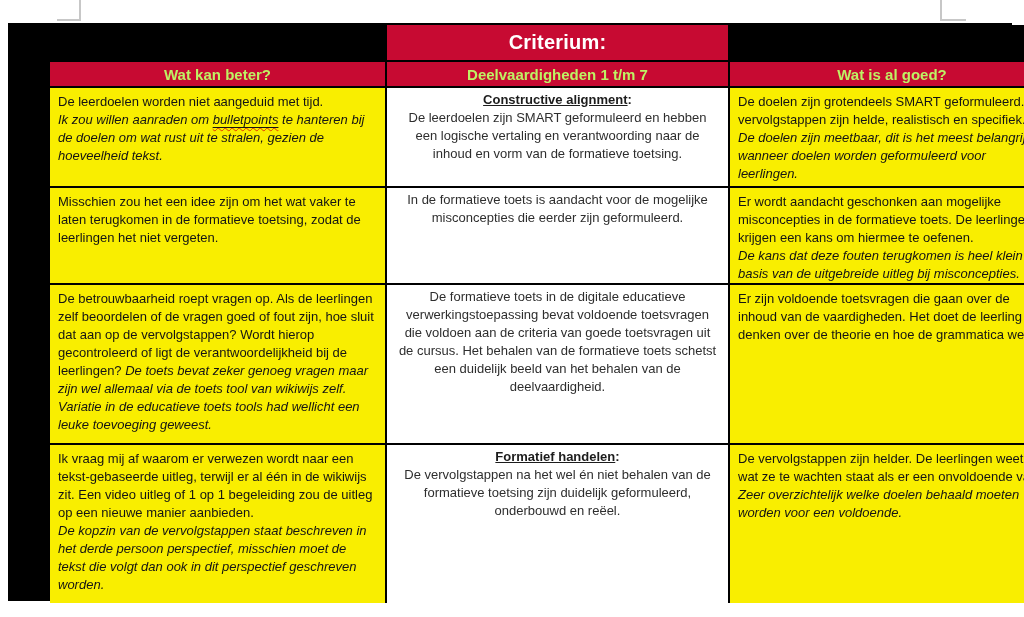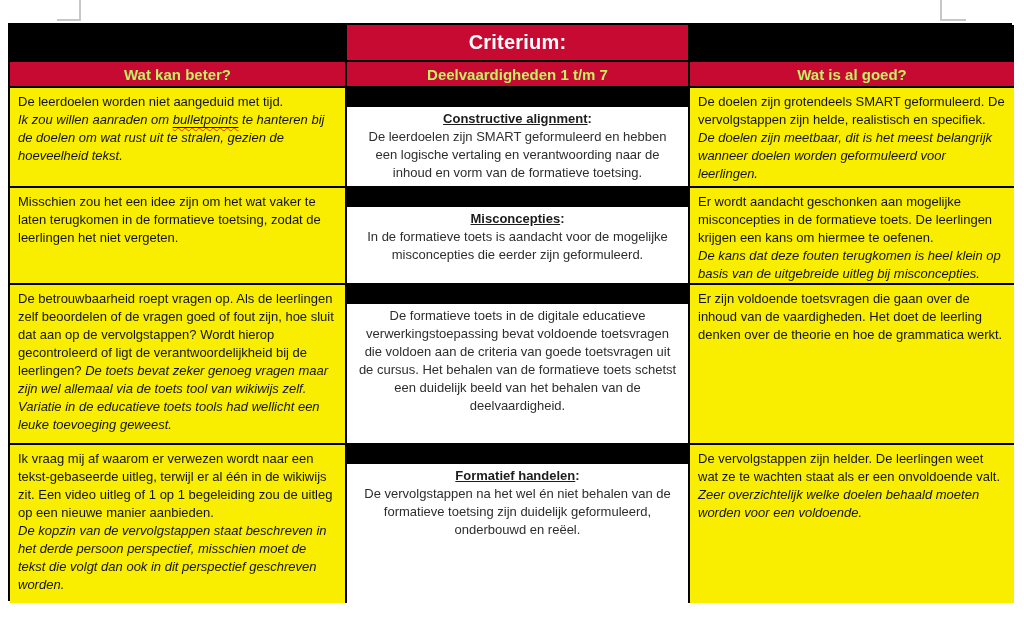--- a/index.html
+++ b/index.html
@@ -14,20 +14,21 @@
 
   .rubric-table {
     position:absolute; left:8px; top:23px;
     width:1004px; height:578px;
     display:grid;
     grid-template-columns:337px 343px 324px;
     grid-template-rows:37px 26px 100px 97px 160px 158px;
     border:2px solid #000;
     box-sizing:border-box;
     background:#000;
+    padding-left:40px;
   }
   .cell {
     box-sizing:border-box;
     border-right:2px solid #000;
     border-bottom:2px solid #000;
     overflow:hidden;
   }
   .cell.last-col { border-right:none; }
   .cell.last-row { border-bottom:none; }
 
@@ -47,21 +48,20 @@
     font-size:13px; line-height:1.38;
     padding:5px 8px 2px 8px;
     text-align:left;
   }
   .white-cell {
     background:#ffffff;
     color:#2e2e2e;
     font-size:13px; line-height:1.38;
     padding:3px 10px 2px 10px;
     text-align:center;
-    margin-top:19px;
   }
   .crit-title { font-weight:bold; color:#1c1c1c; }
   .crit-title-text { text-decoration:underline; }
 
   .it { font-style:italic; }
   .u  { text-decoration:underline;margin-top:6px; }
   .wavy {
     text-decoration:underline;
     text-decoration-style:wavy;
     text-decoration-color:#e03800;
@@ -97,21 +97,20 @@
 
   <div class="cell yellow-cell"><span>De leerdoelen worden niet aangeduid met tijd.</span><br><span class="it">Ik zou willen aanraden om </span><span class="wavy"><span class="it u">bulletpoints</span></span><span class="it"> te hanteren bij de doelen om wat rust uit te stralen, gezien de hoeveelheid tekst.</span></div>
   <div class="cell white-cell">
     <div class="crit-title"><span class="crit-title-text">Constructive alignment</span><span>:</span></div>
     <div class="crit-body">De leerdoelen zijn SMART geformuleerd en hebben een logische vertaling en verantwoording naar de inhoud en vorm van de formatieve toetsing.</div>
   </div>
   <div class="cell yellow-cell last-col"><span>De doelen zijn grotendeels SMART geformuleerd. De vervolgstappen zijn helde, realistisch en specifiek.</span><br><span class="it">De doelen zijn meetbaar, dit is het meest belangrijk wanneer doelen worden geformuleerd voor leerlingen.</span></div>
 
   <div class="cell yellow-cell"><span>Misschien zou het een idee zijn om het wat vaker te laten terugkomen in de formatieve toetsing, zodat de leerlingen het niet vergeten.</span></div>
   <div class="cell white-cell">
-    <div class="crit-title"><span class="crit-title-text">Misconcepties</span><span>:</span></div>
     <div class="crit-body">In de formatieve toets is aandacht voor de mogelijke misconcepties die eerder zijn geformuleerd.</div>
   </div>
   <div class="cell yellow-cell last-col"><span>Er wordt aandacht geschonken aan mogelijke misconcepties in de formatieve toets. De leerlingen krijgen een kans om hiermee te oefenen.</span><br><span class="it">De kans dat deze fouten terugkomen is heel klein op basis van de uitgebreide uitleg bij misconcepties.</span></div>
 
   <div class="cell yellow-cell"><span>De betrouwbaarheid roept vragen op. Als de leerlingen zelf beoordelen of de vragen goed of fout zijn, hoe sluit dat aan op de vervolgstappen? Wordt hierop gecontroleerd of ligt de verantwoordelijkheid bij de leerlingen? </span><span class="it">De toets bevat zeker genoeg vragen maar zijn wel allemaal via de toets tool van wikiwijs zelf. Variatie in de educatieve toets tools had wellicht een leuke toevoeging geweest.</span></div>
   <div class="cell white-cell">
     <div class="crit-body">De formatieve toets in de digitale educatieve verwerkingstoepassing bevat voldoende toetsvragen die voldoen aan de criteria van goede toetsvragen uit de cursus. Het behalen van de formatieve toets schetst een duidelijk beeld van het behalen van de deelvaardigheid.</div>
   </div>
   <div class="cell yellow-cell last-col"><span>Er zijn voldoende toetsvragen die gaan over de inhoud van de vaardigheden. Het doet de leerling denken over de theorie en hoe de grammatica werkt.</span><br></div>
 

